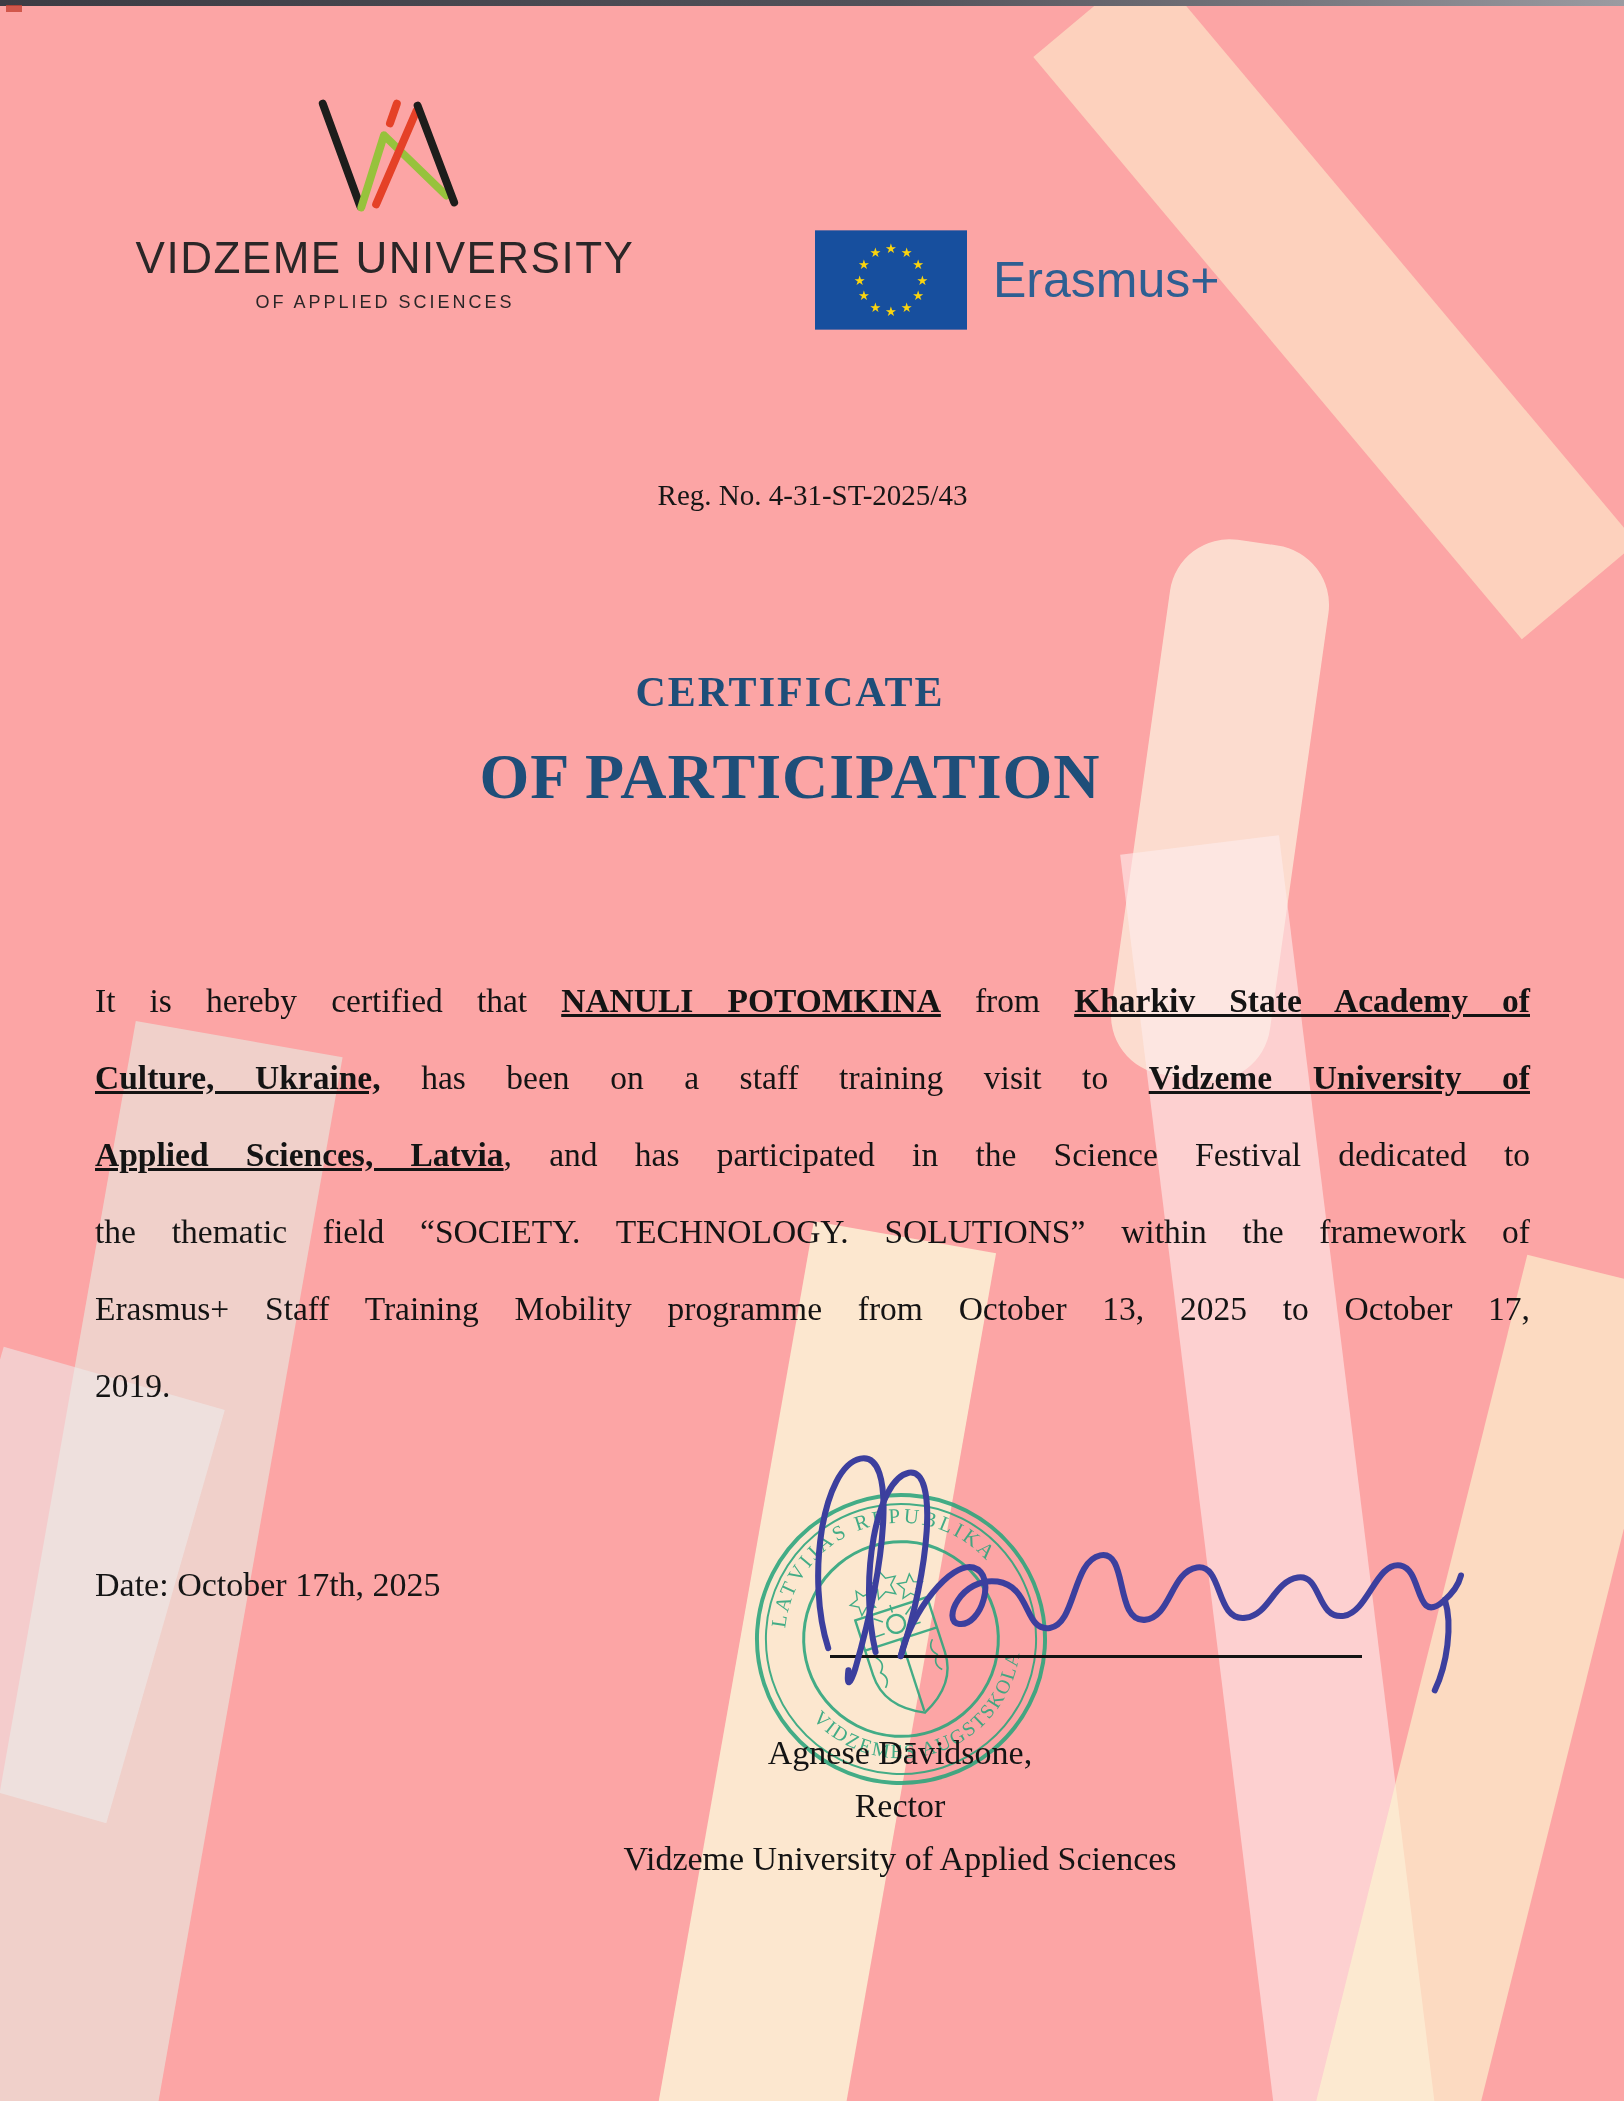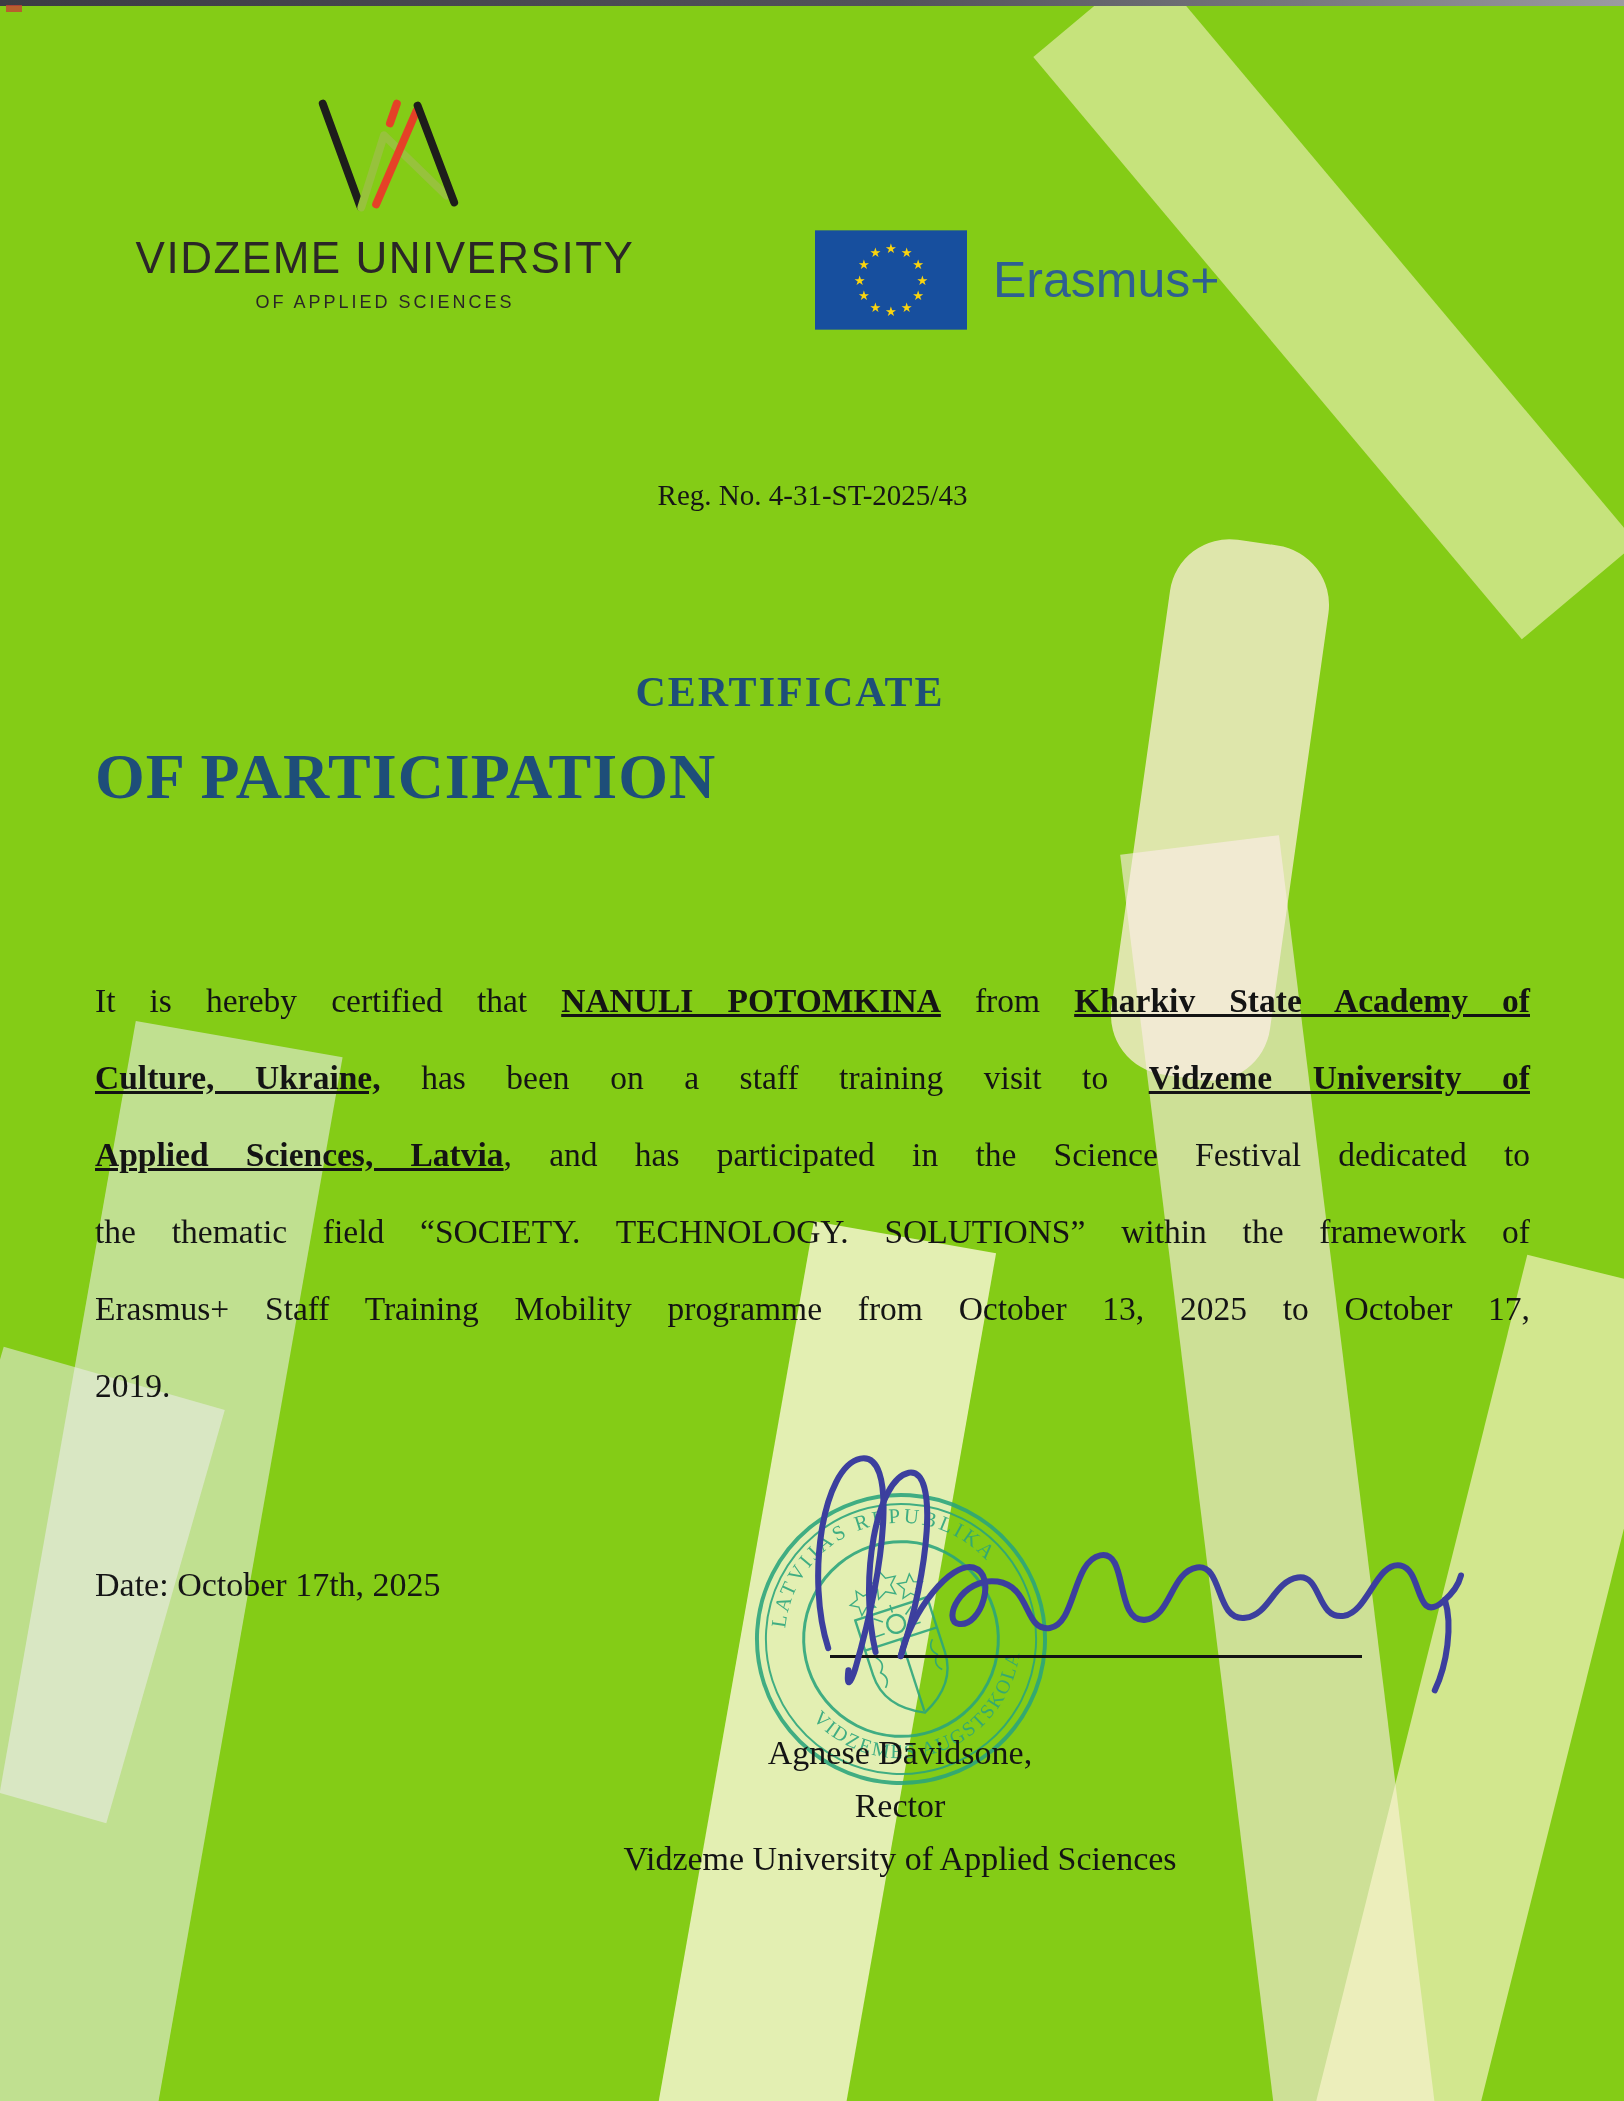--- a/index.html
+++ b/index.html
@@ -1,19 +1,19 @@
 <!DOCTYPE html>
 <html><head>
 <meta charset="utf-8">
 <style>
   html,body{margin:0;padding:0;background:#e8e8e8;}
   .page{
     position:relative;
     width:1624px;height:2101px;
-    background:#84cc16;
+    background:#fca5a5;
     overflow:hidden;
     font-family:"Liberation Serif", serif;
     color:#1b1b1b;
   }
   
   .scanline{position:absolute;left:0;top:0;width:100%;height:6px;
     background:linear-gradient(to right,#3c3c44 0%,#52525a 55%,#77777e 80%,#9b9ba1 100%);z-index:5;}
   .redspeck{position:absolute;left:6px;top:5px;width:16px;height:7px;background:#c64434;opacity:.8;z-index:5;}
 
   
@@ -31,21 +31,21 @@
   .uni-name{font-family:"Liberation Sans", sans-serif;font-size:44px;letter-spacing:1.5px;color:#2a2627;font-weight:500;white-space:nowrap;}
   .uni-sub{font-family:"Liberation Sans", sans-serif;font-size:18px;letter-spacing:3px;color:#2a2627;margin-top:9px;font-weight:500;}
 
   .erasmus{position:absolute;left:815px;top:230px;display:flex;align-items:center;z-index:3;}
   .erasmus-word{font-family:"Liberation Sans", sans-serif;font-size:50px;color:#2e5f92;margin-left:26px;letter-spacing:0px;}
 
   .regno{position:absolute;left:95px;top:479px;width:1435px;text-align:center;font-size:29px;color:#161616;z-index:3;}
 
   .title1{position:absolute;left:95px;top:668px;width:1390px;text-align:center;
     font-size:42px;font-weight:bold;letter-spacing:2px;color:#1e4e79;z-index:3;}
-  .title2{position:absolute;left:95px;top:740px;width:1390px;
+  .title2{position:absolute;left:95px;top:740px;width:1390px;text-align:center;
     font-size:64px;font-weight:bold;letter-spacing:1px;color:#1e4e79;z-index:3;}
 
   .bodytext{position:absolute;left:95px;top:962px;width:1435px;font-size:33.5px;z-index:3;color:#141414;}
   .body-line{line-height:77px;text-align:justify;text-align-last:justify;white-space:normal;}
   .body-line.last{text-align-last:left;}
   .body-line .b{font-weight:bold;text-decoration:underline;}
 
   .dateline{position:absolute;left:95px;top:1566px;font-size:34px;color:#161616;z-index:3;}
 
   .stamp{position:absolute;left:752px;top:1490px;z-index:1;opacity:.88;}

